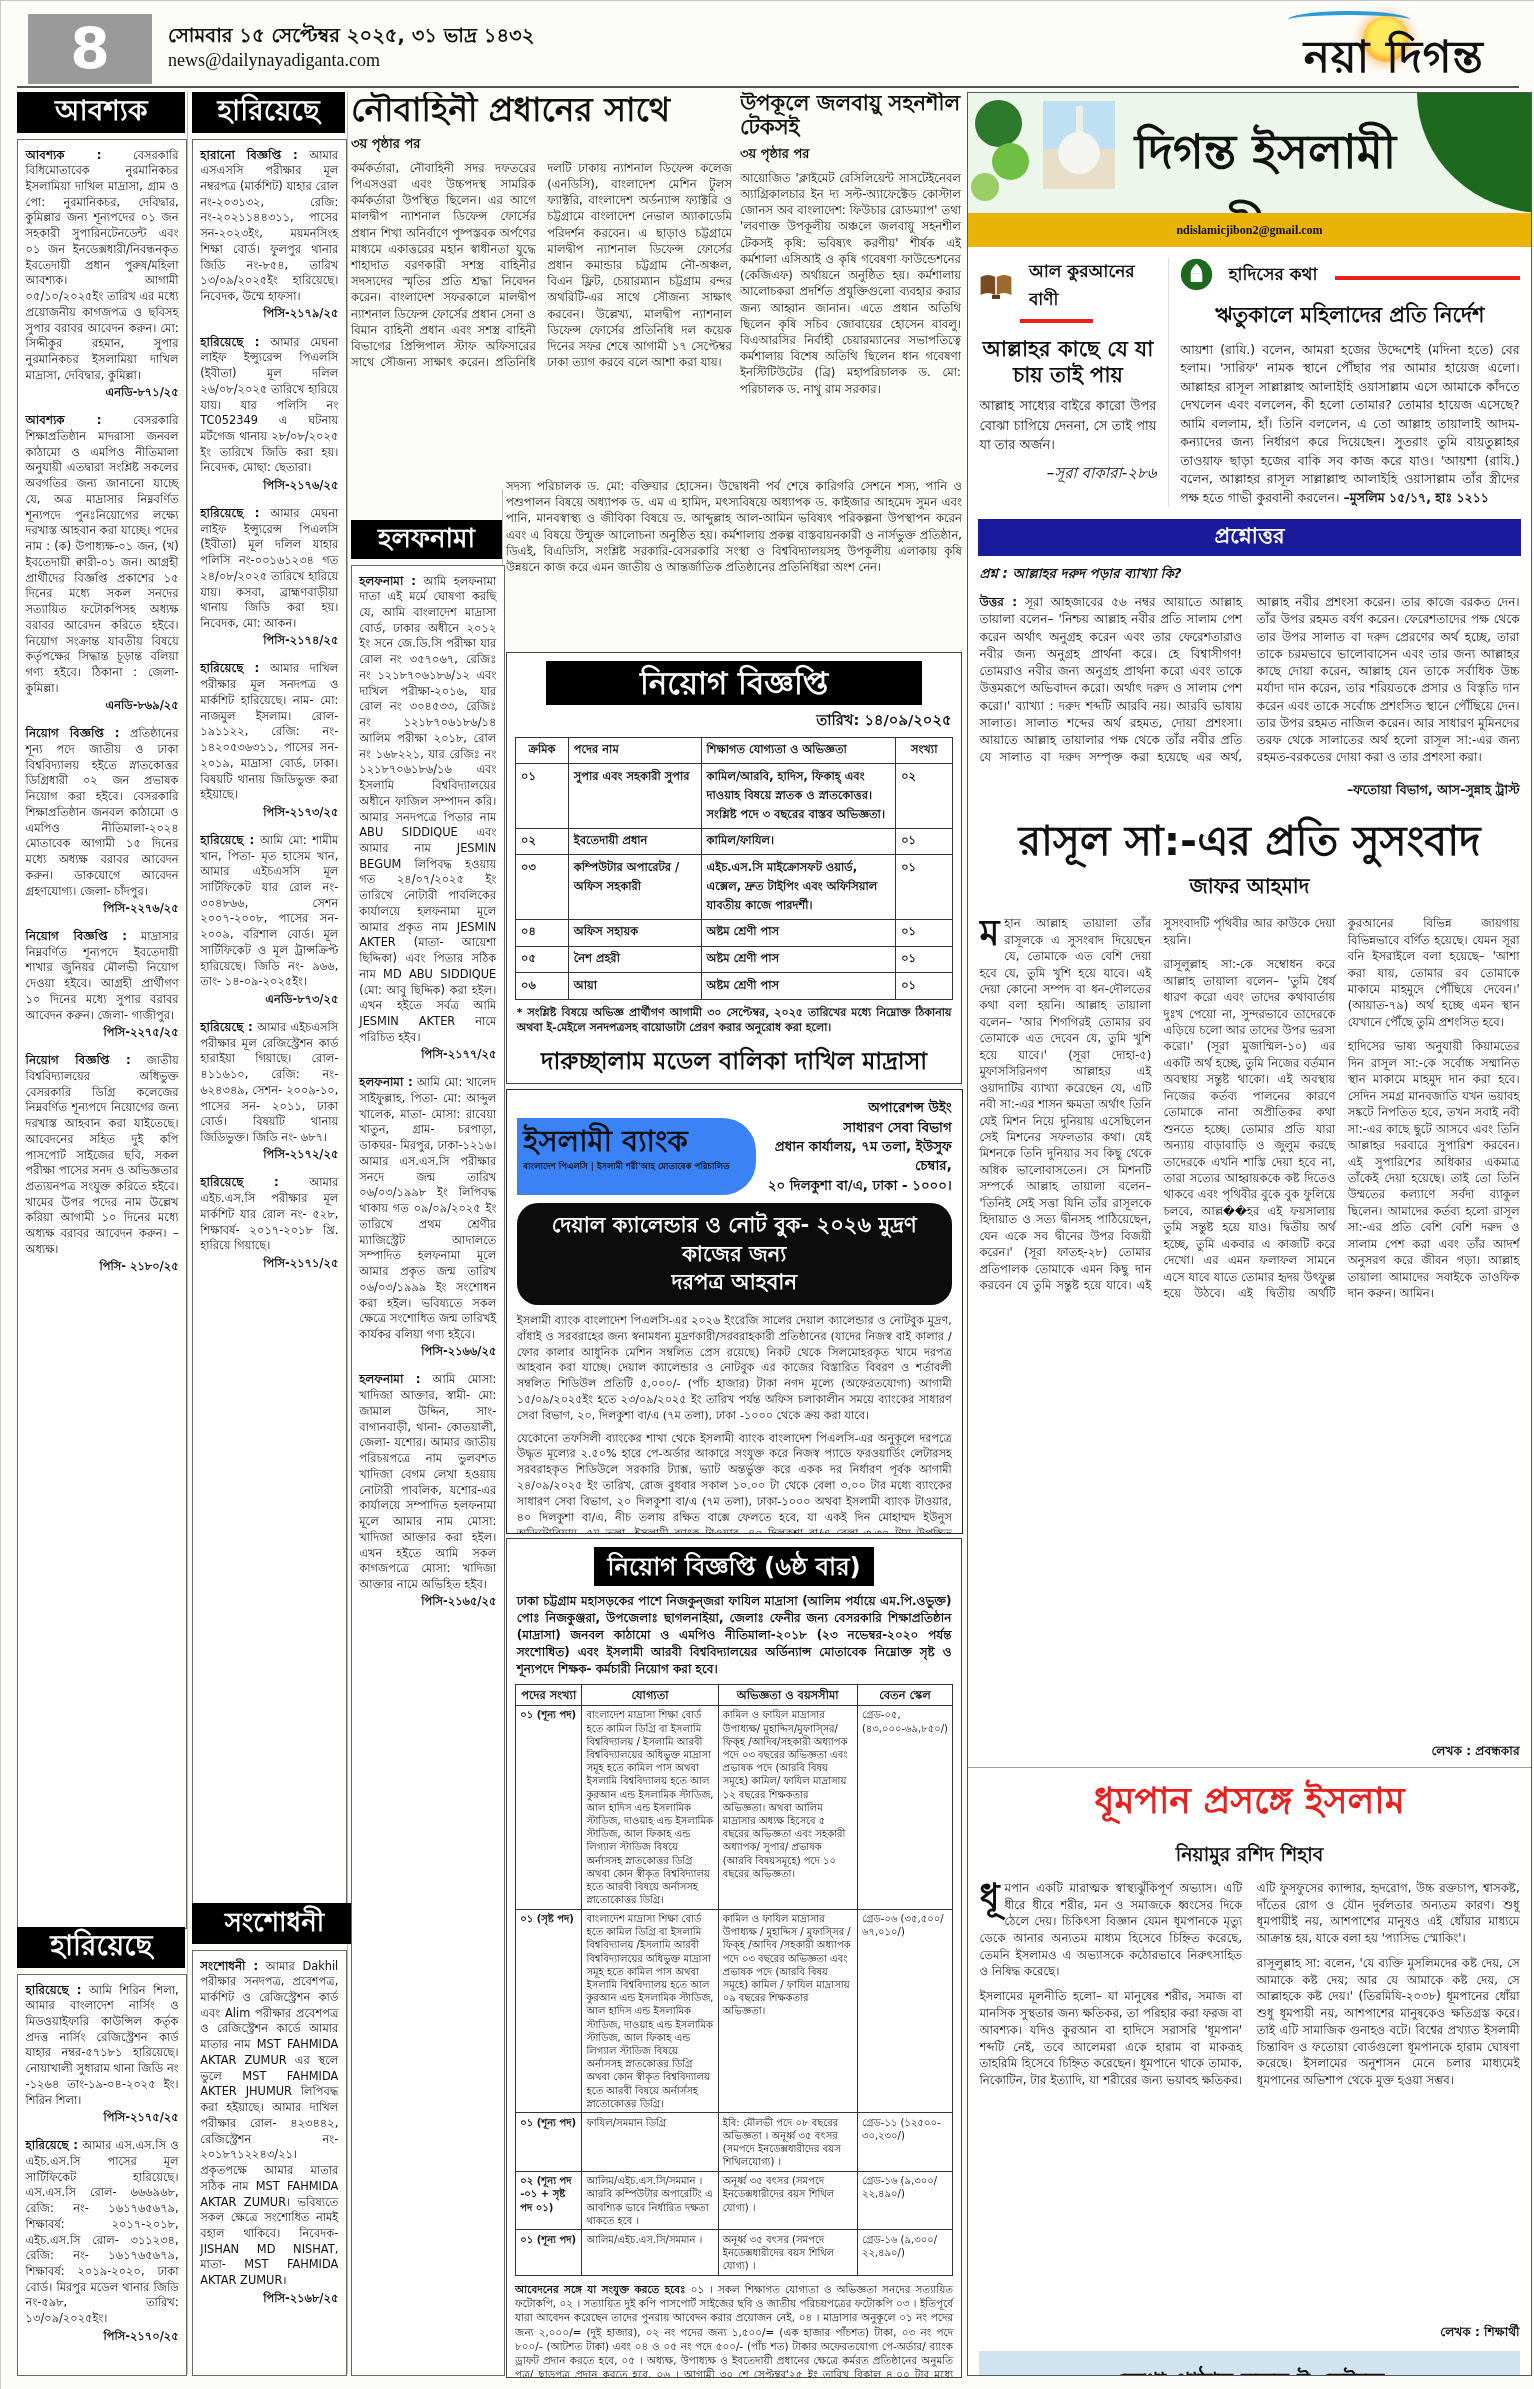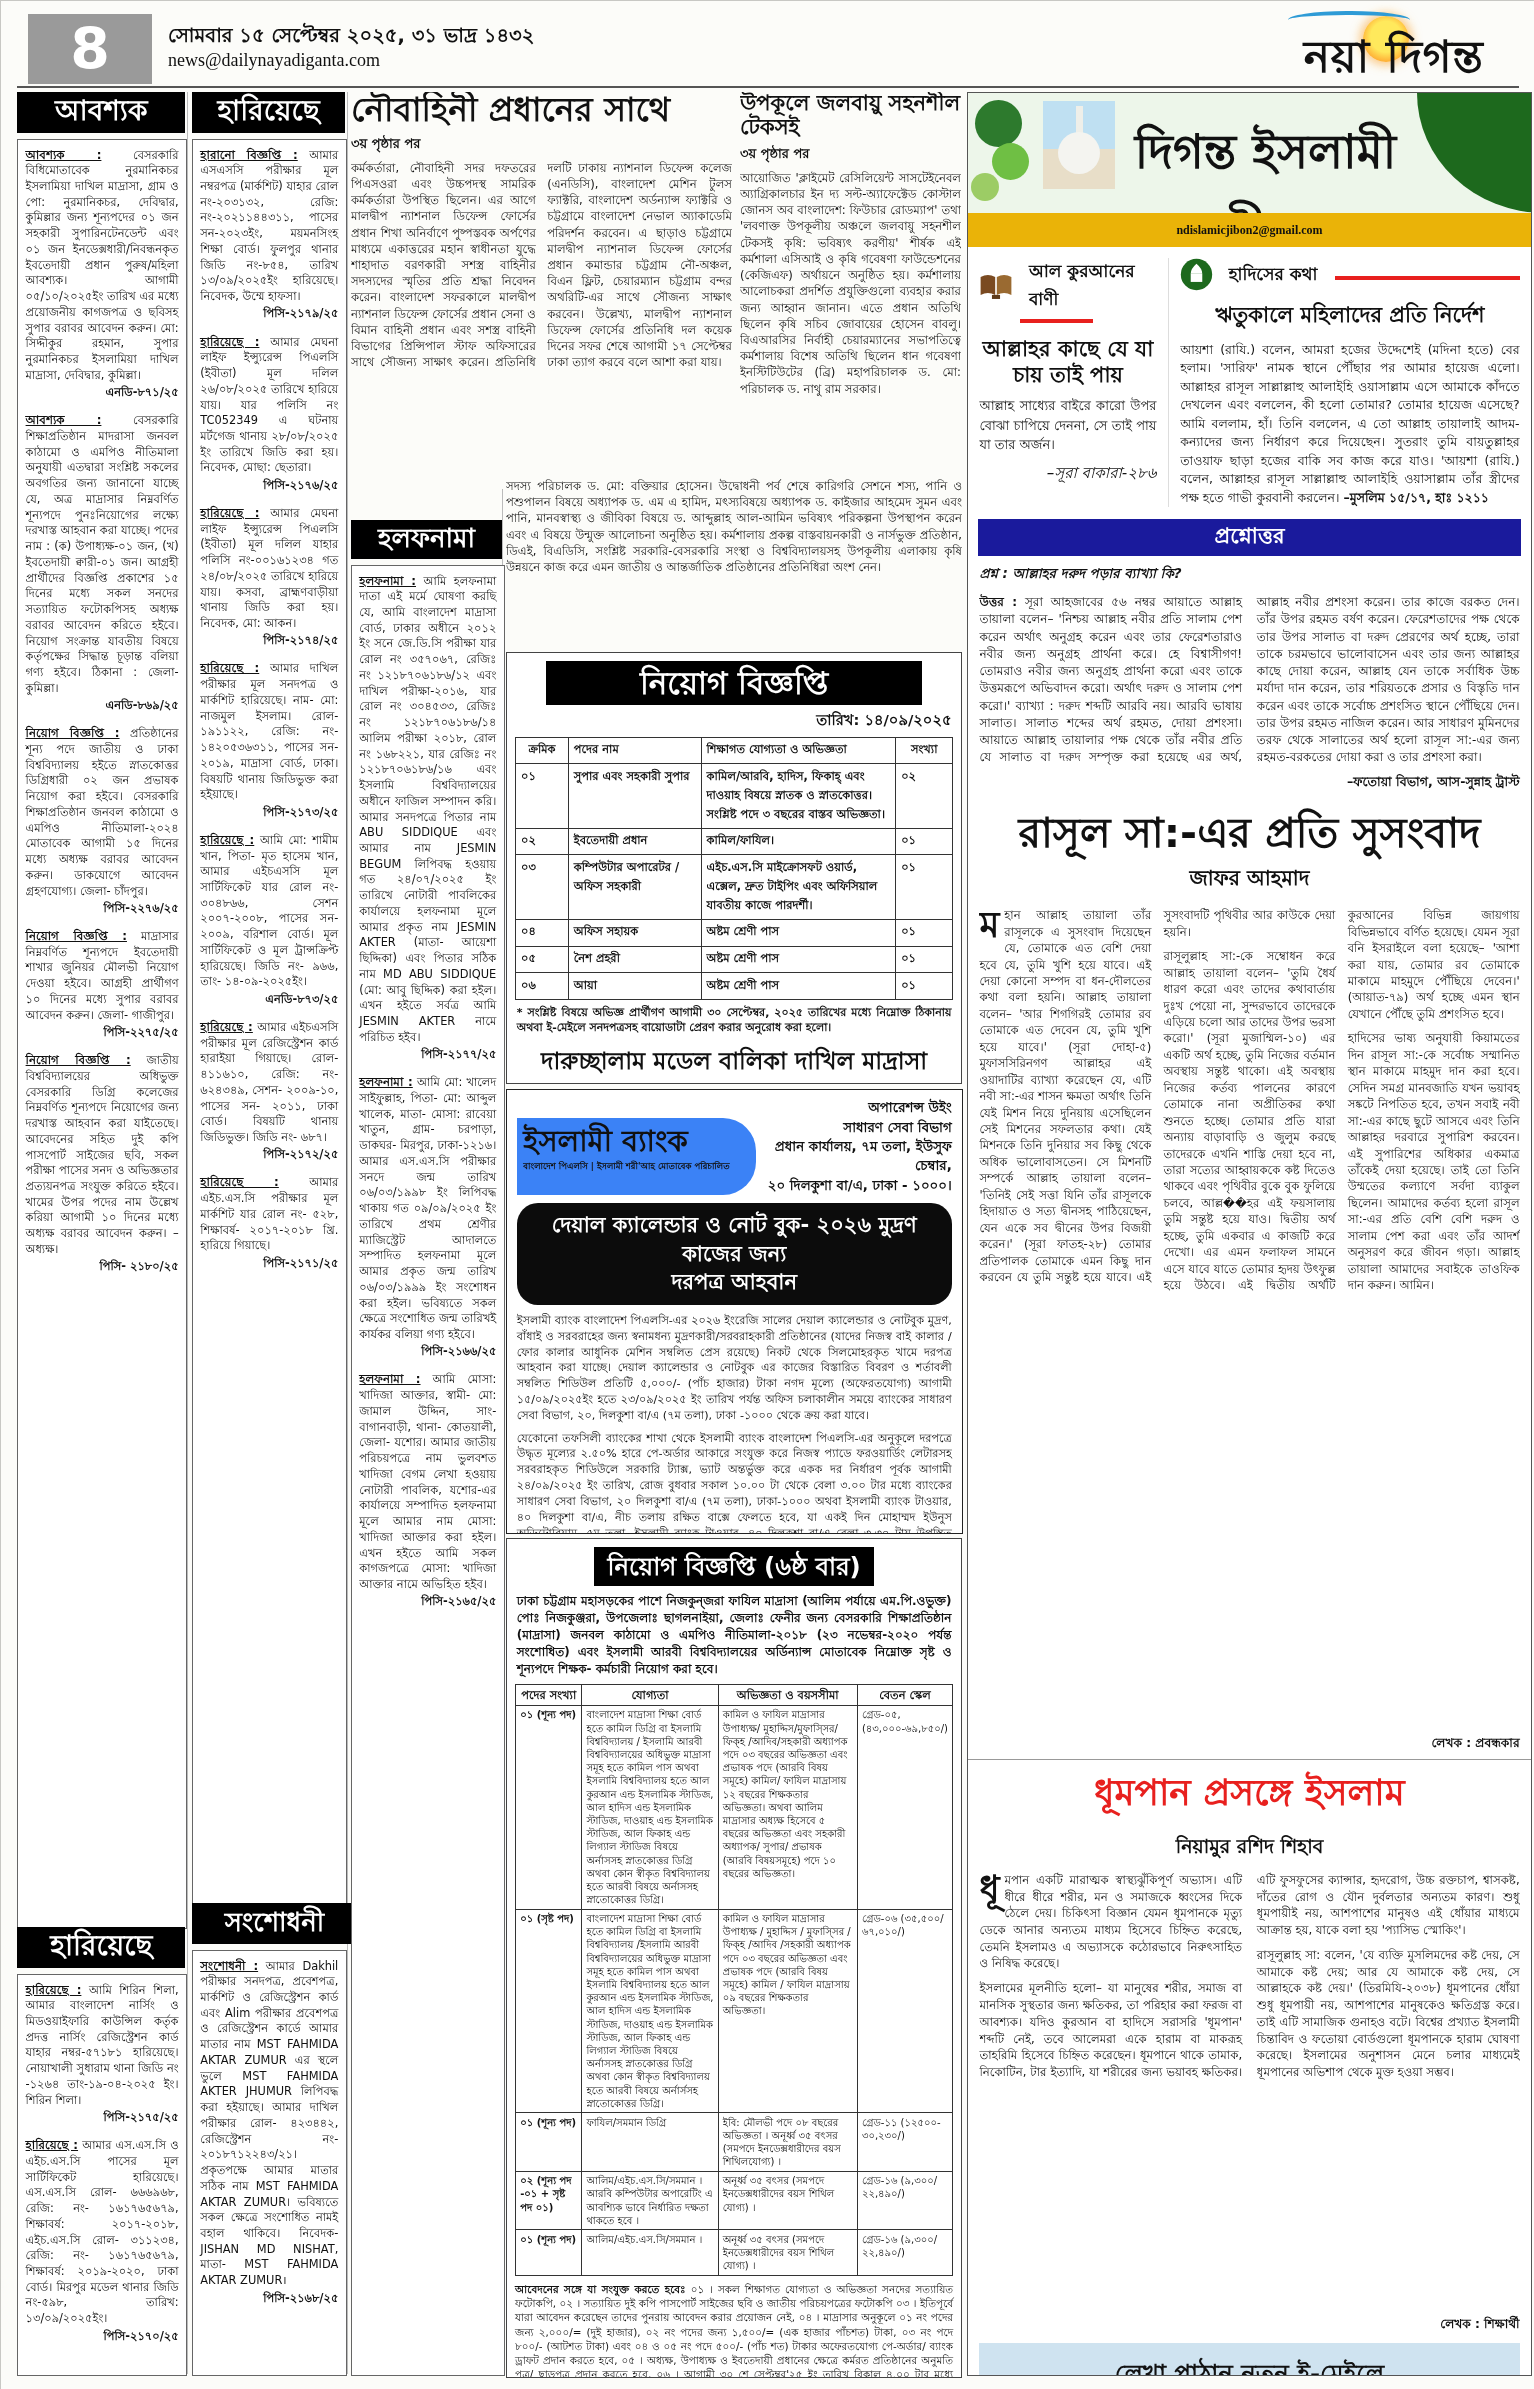--- a/index.html
+++ b/index.html
@@ -20,21 +20,21 @@
         border-radius:50%;}
   .logotext{position:absolute;left:0;top:14.7px;width:244px;text-align:center;font-size:44px;
             font-weight:bold;letter-spacing:0.8px;}
   .toprule{left:16.3px;top:85px;width:1502px;height:2.4px;background:#555;}
   .vline{width:0.8px;background:#bbb;}
   
   .blackhdr{background:#000;color:#fff;display:flex;align-items:center;justify-content:center;
             font-weight:bold;}
   .adbox{border:0.8px solid #666;background:#fff;padding:6.5px 7.3px;overflow:hidden;}
   .ad{margin:0 0 11.4px 0;font-size:11.4px;line-height:1.38;text-align:justify;}
-  .ad b{font-size:11.8px;text-decoration:underline;}
+  .ad b{font-size:11.8px;}
   .ad .code{display:block;text-align:right;font-weight:bold;margin-top:1.6px;}
   
   .artA{left:350px;top:91px;width:381px;height:384px;overflow:hidden;}
   .artB{left:739px;top:91px;width:221px;height:384px;overflow:hidden;}
   .hl{font-weight:bold;line-height:1.12;}
   .contfrom{font-weight:bold;font-size:13px;margin:4.9px 0;}
   .body2col{column-count:2;column-gap:11.4px;font-size:11.6px;line-height:1.4;text-align:justify;}
   .body1col{font-size:11.6px;line-height:1.4;text-align:justify;}
   .bwide{left:505px;top:477px;width:456px;height:168px;overflow:hidden;}
   
@@ -87,21 +87,21 @@
   .qtitle{font-size:21px;font-weight:bold;text-align:center;line-height:1.25;margin:13px 0 8.1px;}
   .qbody{font-size:13px;line-height:1.5;text-align:justify;}
   .qsrc{text-align:right;font-weight:normal;font-style:italic;font-size:15px;margin-top:6.5px;}
   .htitle{font-size:21px;font-weight:bold;text-align:center;margin:8.1px 0 6.5px;}
   .hbody{font-size:12.5px;line-height:1.48;text-align:justify;}
   .qabar{height:37px;background:#1a1a9c;color:#fff;font-size:21px;font-weight:bold;display:flex;
          align-items:center;justify-content:center;margin:6.5px 9.8px 0 9.8px;}
   .qablock{padding:8.1px 11.4px;}
   .qaq{font-size:13.4px;font-weight:bold;font-style:italic;margin-bottom:8.1px;}
   .qaa{column-count:2;column-gap:14.7px;font-size:12px;line-height:1.44;text-align:justify;}
-  .qasign{text-align:right;font-weight:bold;font-size:12.6px;margin-top:6px;}
+  .qasign{text-align:right;font-weight:bold;font-size:12.6px;margin-top:14px;}
   .rasul{padding:11.4px 11.4px 0 11.4px;}
   .rhl{font-size:41px;font-weight:bold;text-align:center;line-height:1.05;}
   .rby{font-size:20.4px;font-weight:bold;text-align:center;margin:8.1px 0 9.8px;}
   .rbody{column-count:3;column-gap:12.2px;font-size:11.6px;line-height:1.42;text-align:justify;
          height:824px;overflow:hidden;}
   .rbody p{margin:0 0 8.1px 0;}
   .dropcap::first-letter{font-size:36px;font-weight:bold;float:left;line-height:.9;
          padding:1.6px 4.9px 0 0;}
   .rauthor{text-align:right;font-weight:bold;font-size:12.2px;margin:3.3px 0 4.9px;}
   .smoke{padding:4.9px 11.4px 0 11.4px;border-top:0.8px solid #999;}

